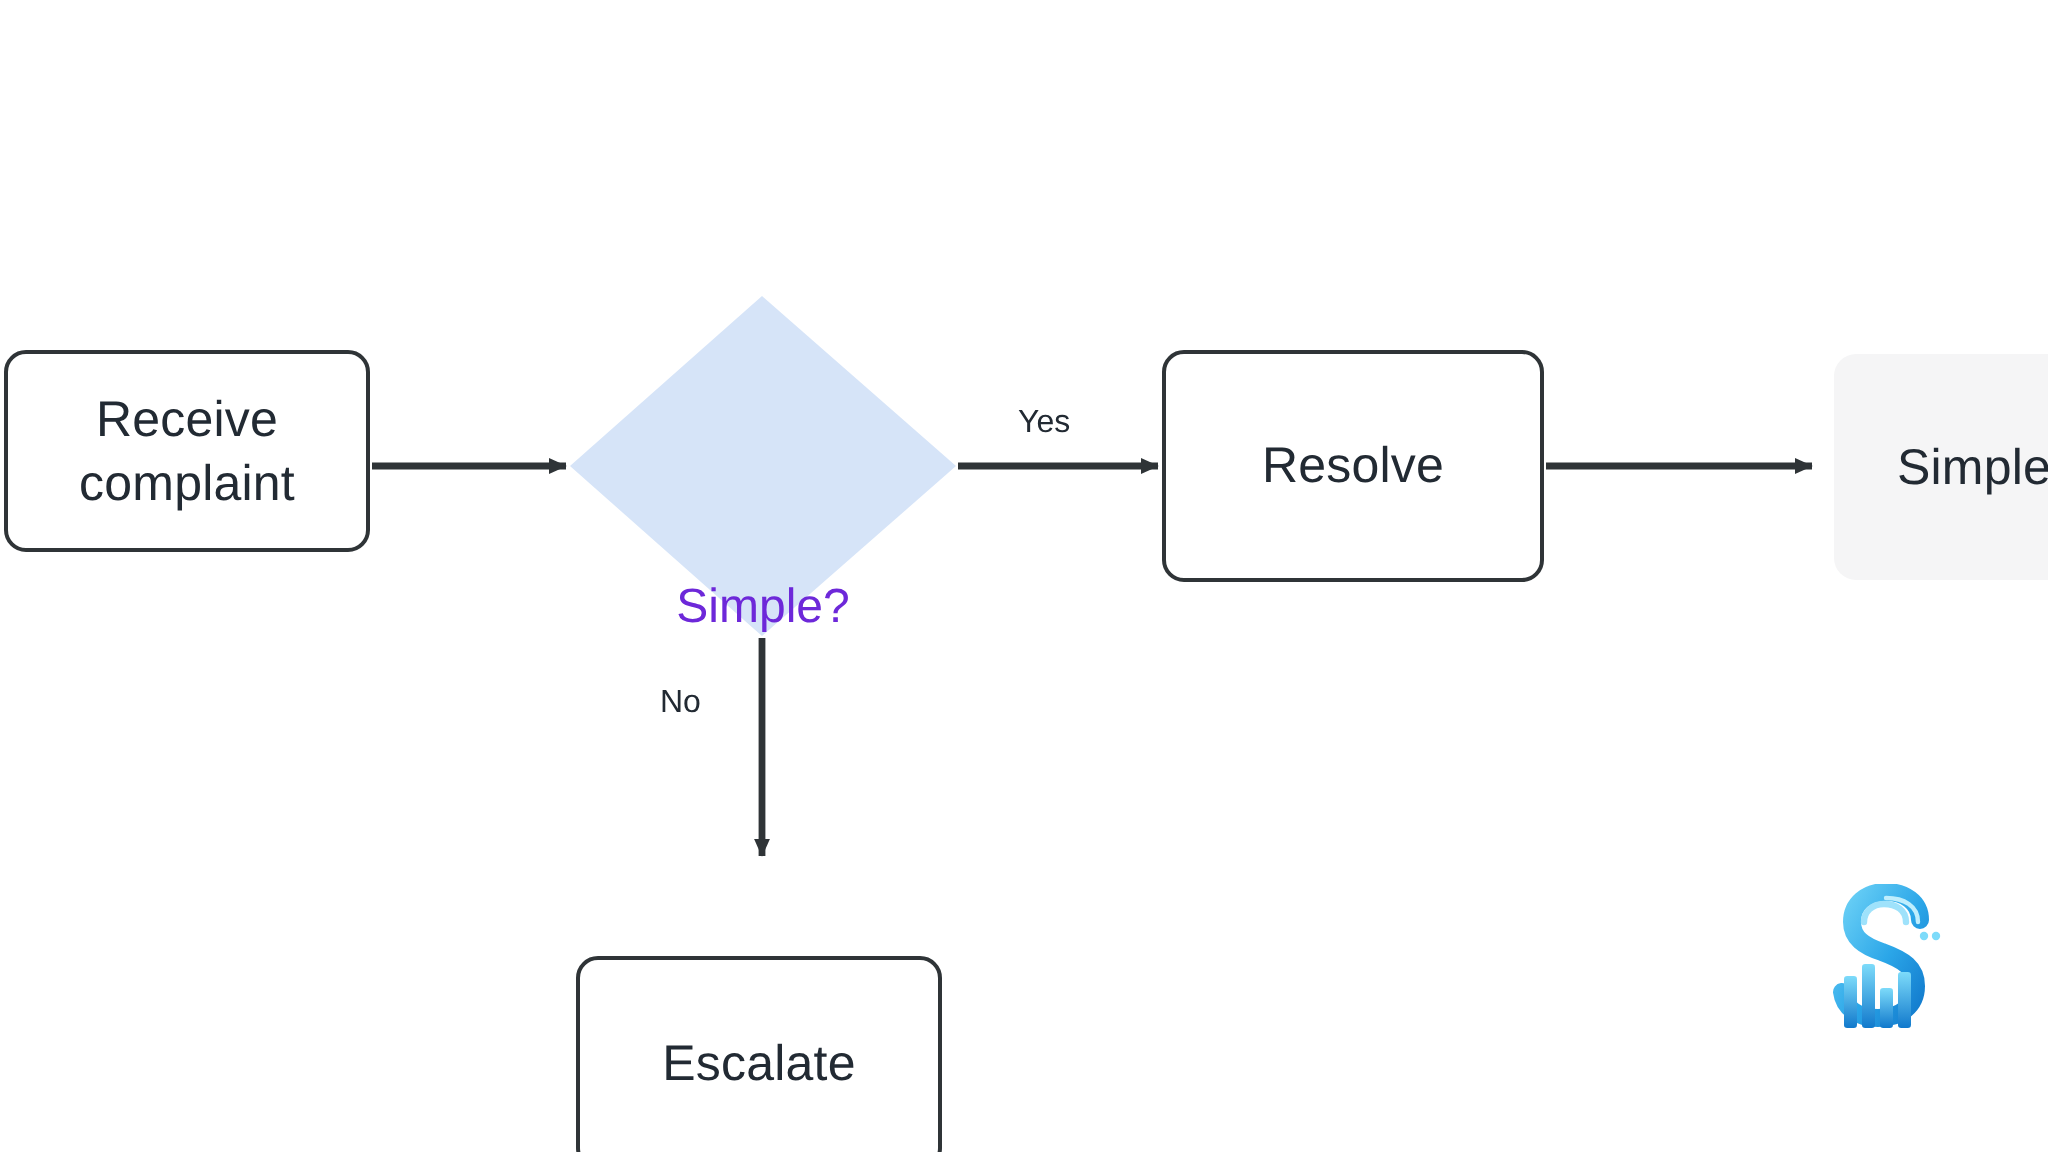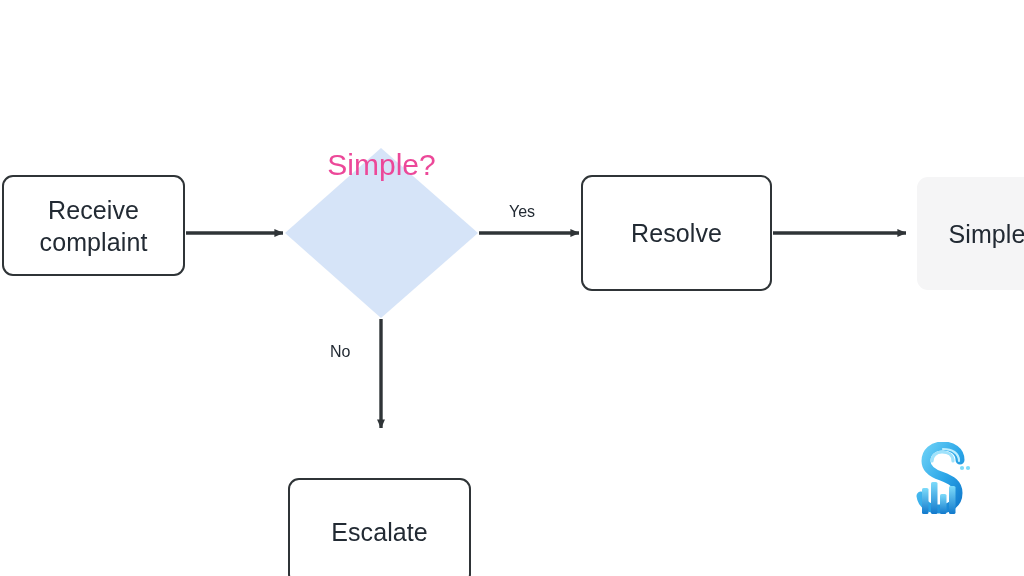--- a/index.html
+++ b/index.html
@@ -45,24 +45,24 @@
   .node-terminal {
     background: #f5f5f6;
     border: none;
     border-radius: 11px;
     font-size: 25px;
   }
 
   .node-decision-label {
     position: absolute;
     display: flex;
-    align-items: flex-start;
+    align-items: flex-end;
     justify-content: center;
-    font-size: 30px;
-    color: #ec4899;
+    font-size: 24px;
+    color: #6d28d9;
   }
 
   
   #node-receive   { left: 2px;   top: 175px; width: 183px; height: 101px; }
   #node-resolve   { left: 581px; top: 175px; width: 191px; height: 116px; }
   #node-escalate  { left: 288px; top: 430px; width: 183px; height: 107px; margin-top: 48px; }
   #node-close     { left: 917px; top: 177px; width: 140px; height: 113px; }
   #decision-text  { left: 285px; top: 148px; width: 193px; height: 170px; }
 
   

